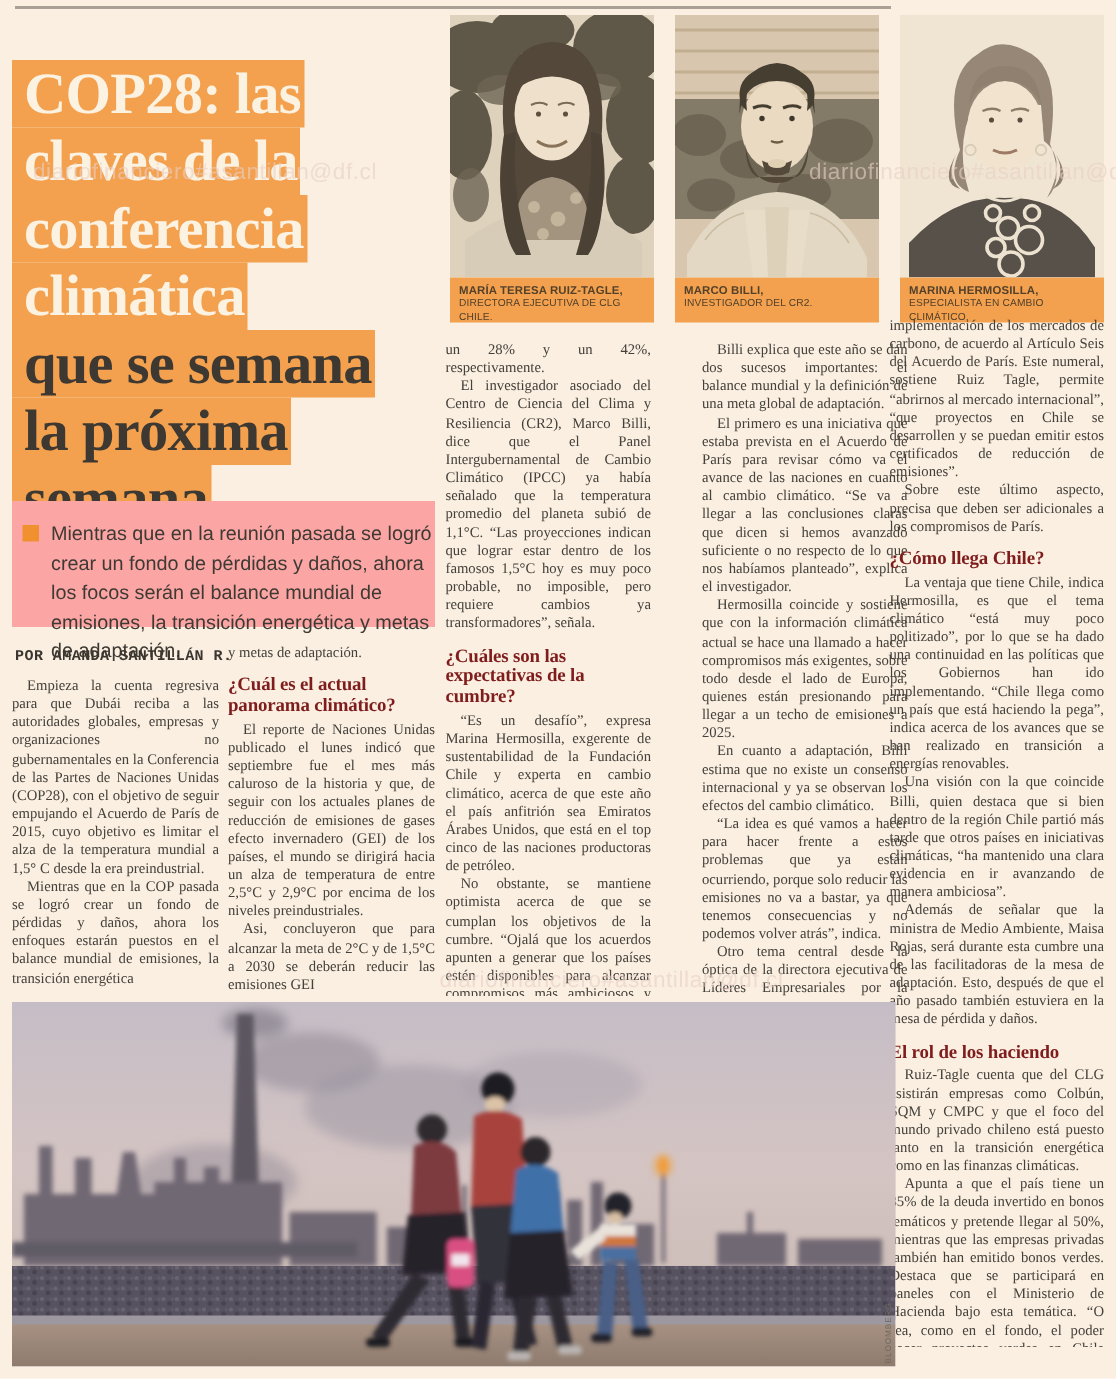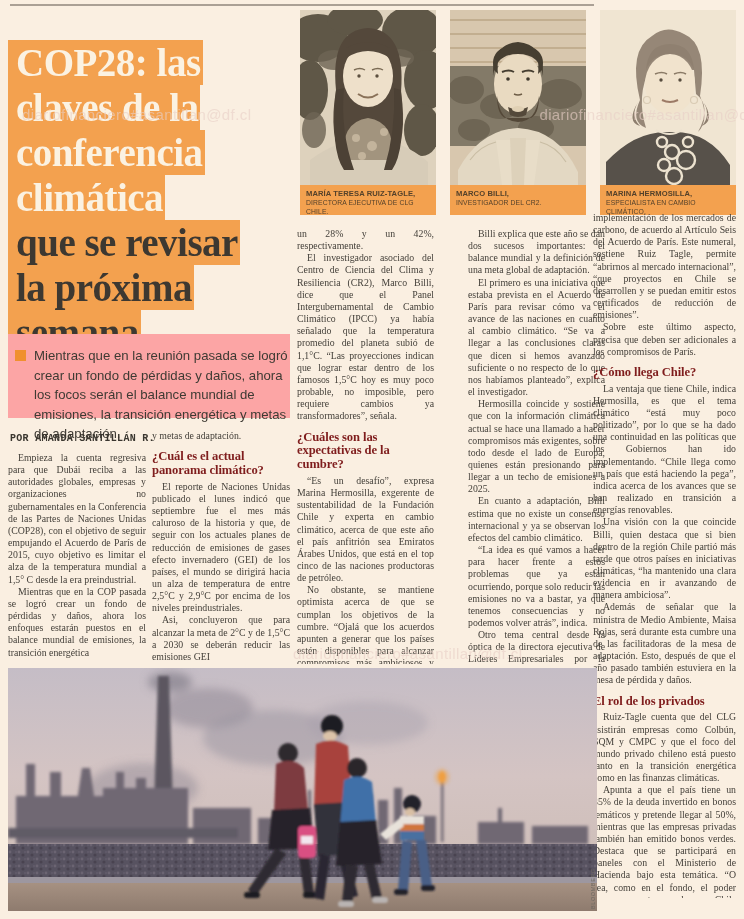--- a/index.html
+++ b/index.html
@@ -65,21 +65,21 @@
 
 <div class="page">
 
   <div class="top-rule"></div>
 
   <div class="headline">
       <div class="hl-line light">COP28: las</div>
       <div class="hl-line light">claves de la</div>
       <div class="hl-line light">conferencia</div>
       <div class="hl-line light">climática</div>
-      <div class="hl-line dark">que se revisar</div>
+      <div class="hl-line dark">que se semana</div>
       <div class="hl-line dark">la próxima</div>
       <div class="hl-line dark">semana</div>
     </div>
 
   <div class="portraits">
 
     <figure class="portrait" style="margin:0">
       <div class="photo">
         <svg width="136" height="175" viewBox="0 0 136 175">
           <rect width="136" height="175" fill="#ded2bd"></rect>
@@ -240,21 +240,21 @@
       <p class="indent">“La idea es qué vamos a hacer para hacer frente a estos problemas que ya están ocurriendo, porque solo reducir las emisiones no va a bastar, ya que tenemos consecuencias y no podemos volver atrás”, indica.</p>
       <p class="indent">Otro tema central desde la óptica de la directora ejecutiva de Líderes Empresariales por la Acción Climática (CLG), María Teresa Ruiz Tagle, son los lineamientos para la</p>
     </div>
   <div class="col" id="col5">
       <p>implementación de los mercados de carbono, de acuerdo al Artículo Seis del Acuerdo de París. Este numeral, sostiene Ruiz Tagle, permite “abrirnos al mercado internacional”, “que proyectos en Chile se desarrollen y se puedan emitir estos certificados de reducción de emisiones”.</p>
       <p class="indent">Sobre este último aspecto, precisa que deben ser adicionales a los compromisos de París.</p>
       <h3>¿Cómo llega Chile?</h3>
       <p class="indent">La ventaja que tiene Chile, indica Hermosilla, es que el tema climático “está muy poco politizado”, por lo que se ha dado una continuidad en las políticas que los Gobiernos han ido implementando. “Chile llega como un país que está haciendo la pega”, indica acerca de los avances que se han realizado en transición a energías renovables.</p>
       <p class="indent">Una visión con la que coincide Billi, quien destaca que si bien dentro de la región Chile partió más tarde que otros países en iniciativas climáticas, “ha mantenido una clara evidencia en ir avanzando de manera ambiciosa”.</p>
       <p class="indent">Además de señalar que la ministra de Medio Ambiente, Maisa Rojas, será durante esta cumbre una de las facilitadoras de la mesa de adaptación. Esto, después de que el año pasado también estuviera en la mesa de pérdida y daños.</p>
-      <h3>El rol de los privados</h3>
+      <h3>El rol de los haciendo</h3>
       <p class="indent">Ruiz-Tagle cuenta que del CLG asistirán empresas como Colbún, SQM y CMPC y que el foco del mundo privado chileno está puesto tanto en la transición energética como en las finanzas climáticas.</p>
       <p class="indent">Apunta a que el país tiene un 35% de la deuda invertido en bonos temáticos y pretende llegar al 50%, mientras que las empresas privadas también han emitido bonos verdes. Destaca que se participará en paneles con el Ministerio de Hacienda bajo esta temática. “O sea, como en el fondo, el poder hacer proyectos verdes en Chile atrae capital también. En ese mismo sentido, es muy importante lo que está haciendo Chile como país al desarrollar la taxonomía verde, porque eso va a facilitar la inversión verde”, dice.</p>
     </div>
 
   <div class="bottom-photo">
     <svg width="589" height="243" viewBox="0 0 589 243">
       <defs>
         <linearGradient id="sky" x1="0" y1="0" x2="0" y2="1">
           <stop offset="0" stop-color="#c5bdc6"></stop>
             <stop offset="0.6" stop-color="#d4c4c3"></stop>

